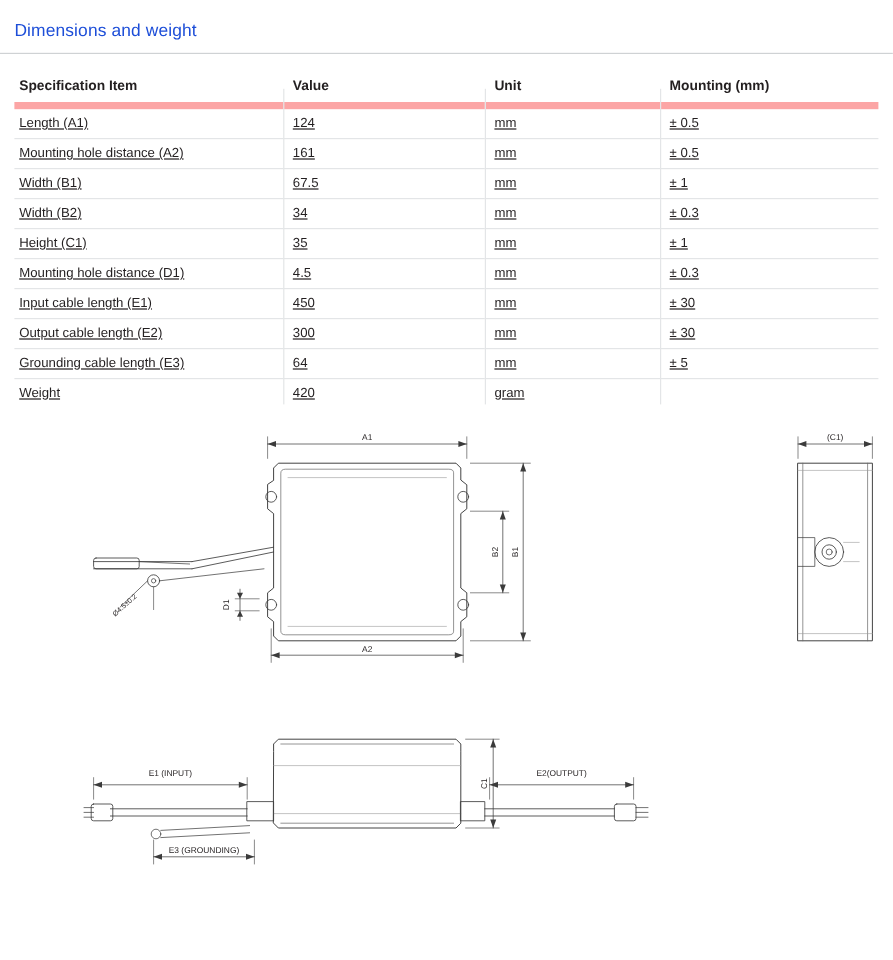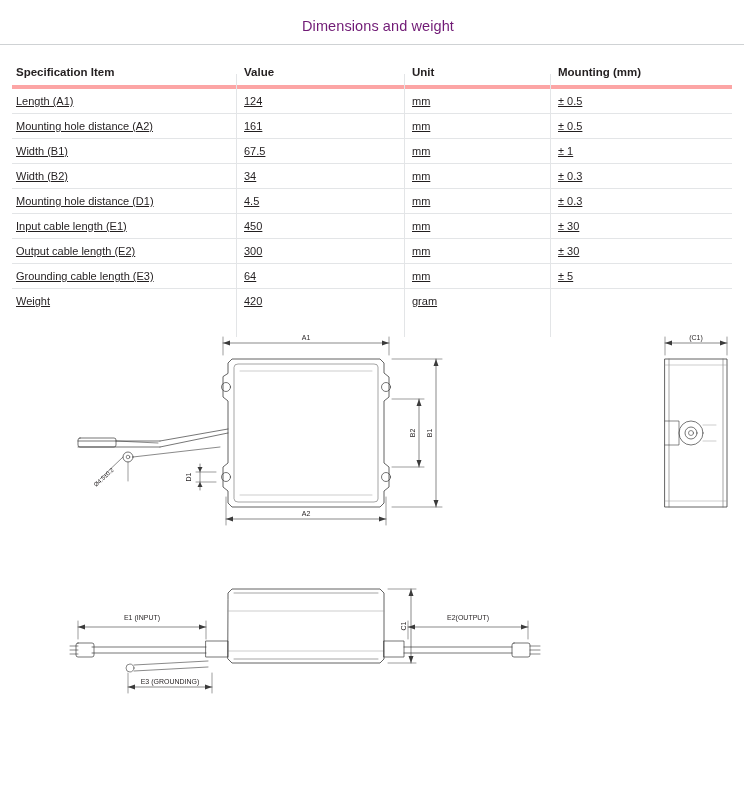--- a/index.html
+++ b/index.html
@@ -20,39 +20,38 @@
     height: 800px;
     position: relative;
     box-sizing: border-box;
   }
   
   .section-header {
     margin: 0;
     padding: 18px 0 10px 12px;
     font-size: 14.5px;
     font-weight: 400;
-    color: #701a75;
+    color: #1d4ed8;
     border-bottom: 1px solid #cfd2d4;
     letter-spacing: 0.1px;
-    text-align: center;
   }
   
   table.spec {
     width: 720px;
     margin: 14px 0 0 12px;
     border-collapse: collapse;
     font-size: 11px;
     table-layout: fixed;
   }
   table.spec th {
     text-align: left;
     font-weight: 700;
     font-size: 11.5px;
     padding: 7px 6px 7px 4px;
-    border-bottom: 4px solid #fca5a5;
+    border-bottom: 6px solid #fca5a5;
     color: #231f20;
     vertical-align: middle;
   }
   table.spec td {
     text-align: left;
     font-weight: 400;
     padding: 6px 6px 6px 4px;
     border-bottom: 1px solid #e3e5e7;
     color: #231f20;
     vertical-align: middle;
@@ -137,20 +136,26 @@
         <td class="col-val">mm</td>
         <td class="col-val">± 1</td>
       </tr>
       <tr>
         <td>Width (B2)</td>
         <td class="col-val">34</td>
         <td class="col-val">mm</td>
         <td class="col-val">± 0.3</td>
       </tr>
       <tr>
+        <td>Height (C1)</td>
+        <td class="col-val">35</td>
+        <td class="col-val">mm</td>
+        <td class="col-val">± 1</td>
+      </tr>
+      <tr>
         <td>Mounting hole distance (D1)</td>
         <td class="col-val">4.5</td>
         <td class="col-val">mm</td>
         <td class="col-val">± 0.3</td>
       </tr>
       <tr>
         <td>Input cable length (E1)</td>
         <td class="col-val">450</td>
         <td class="col-val">mm</td>
         <td class="col-val">± 30</td>

